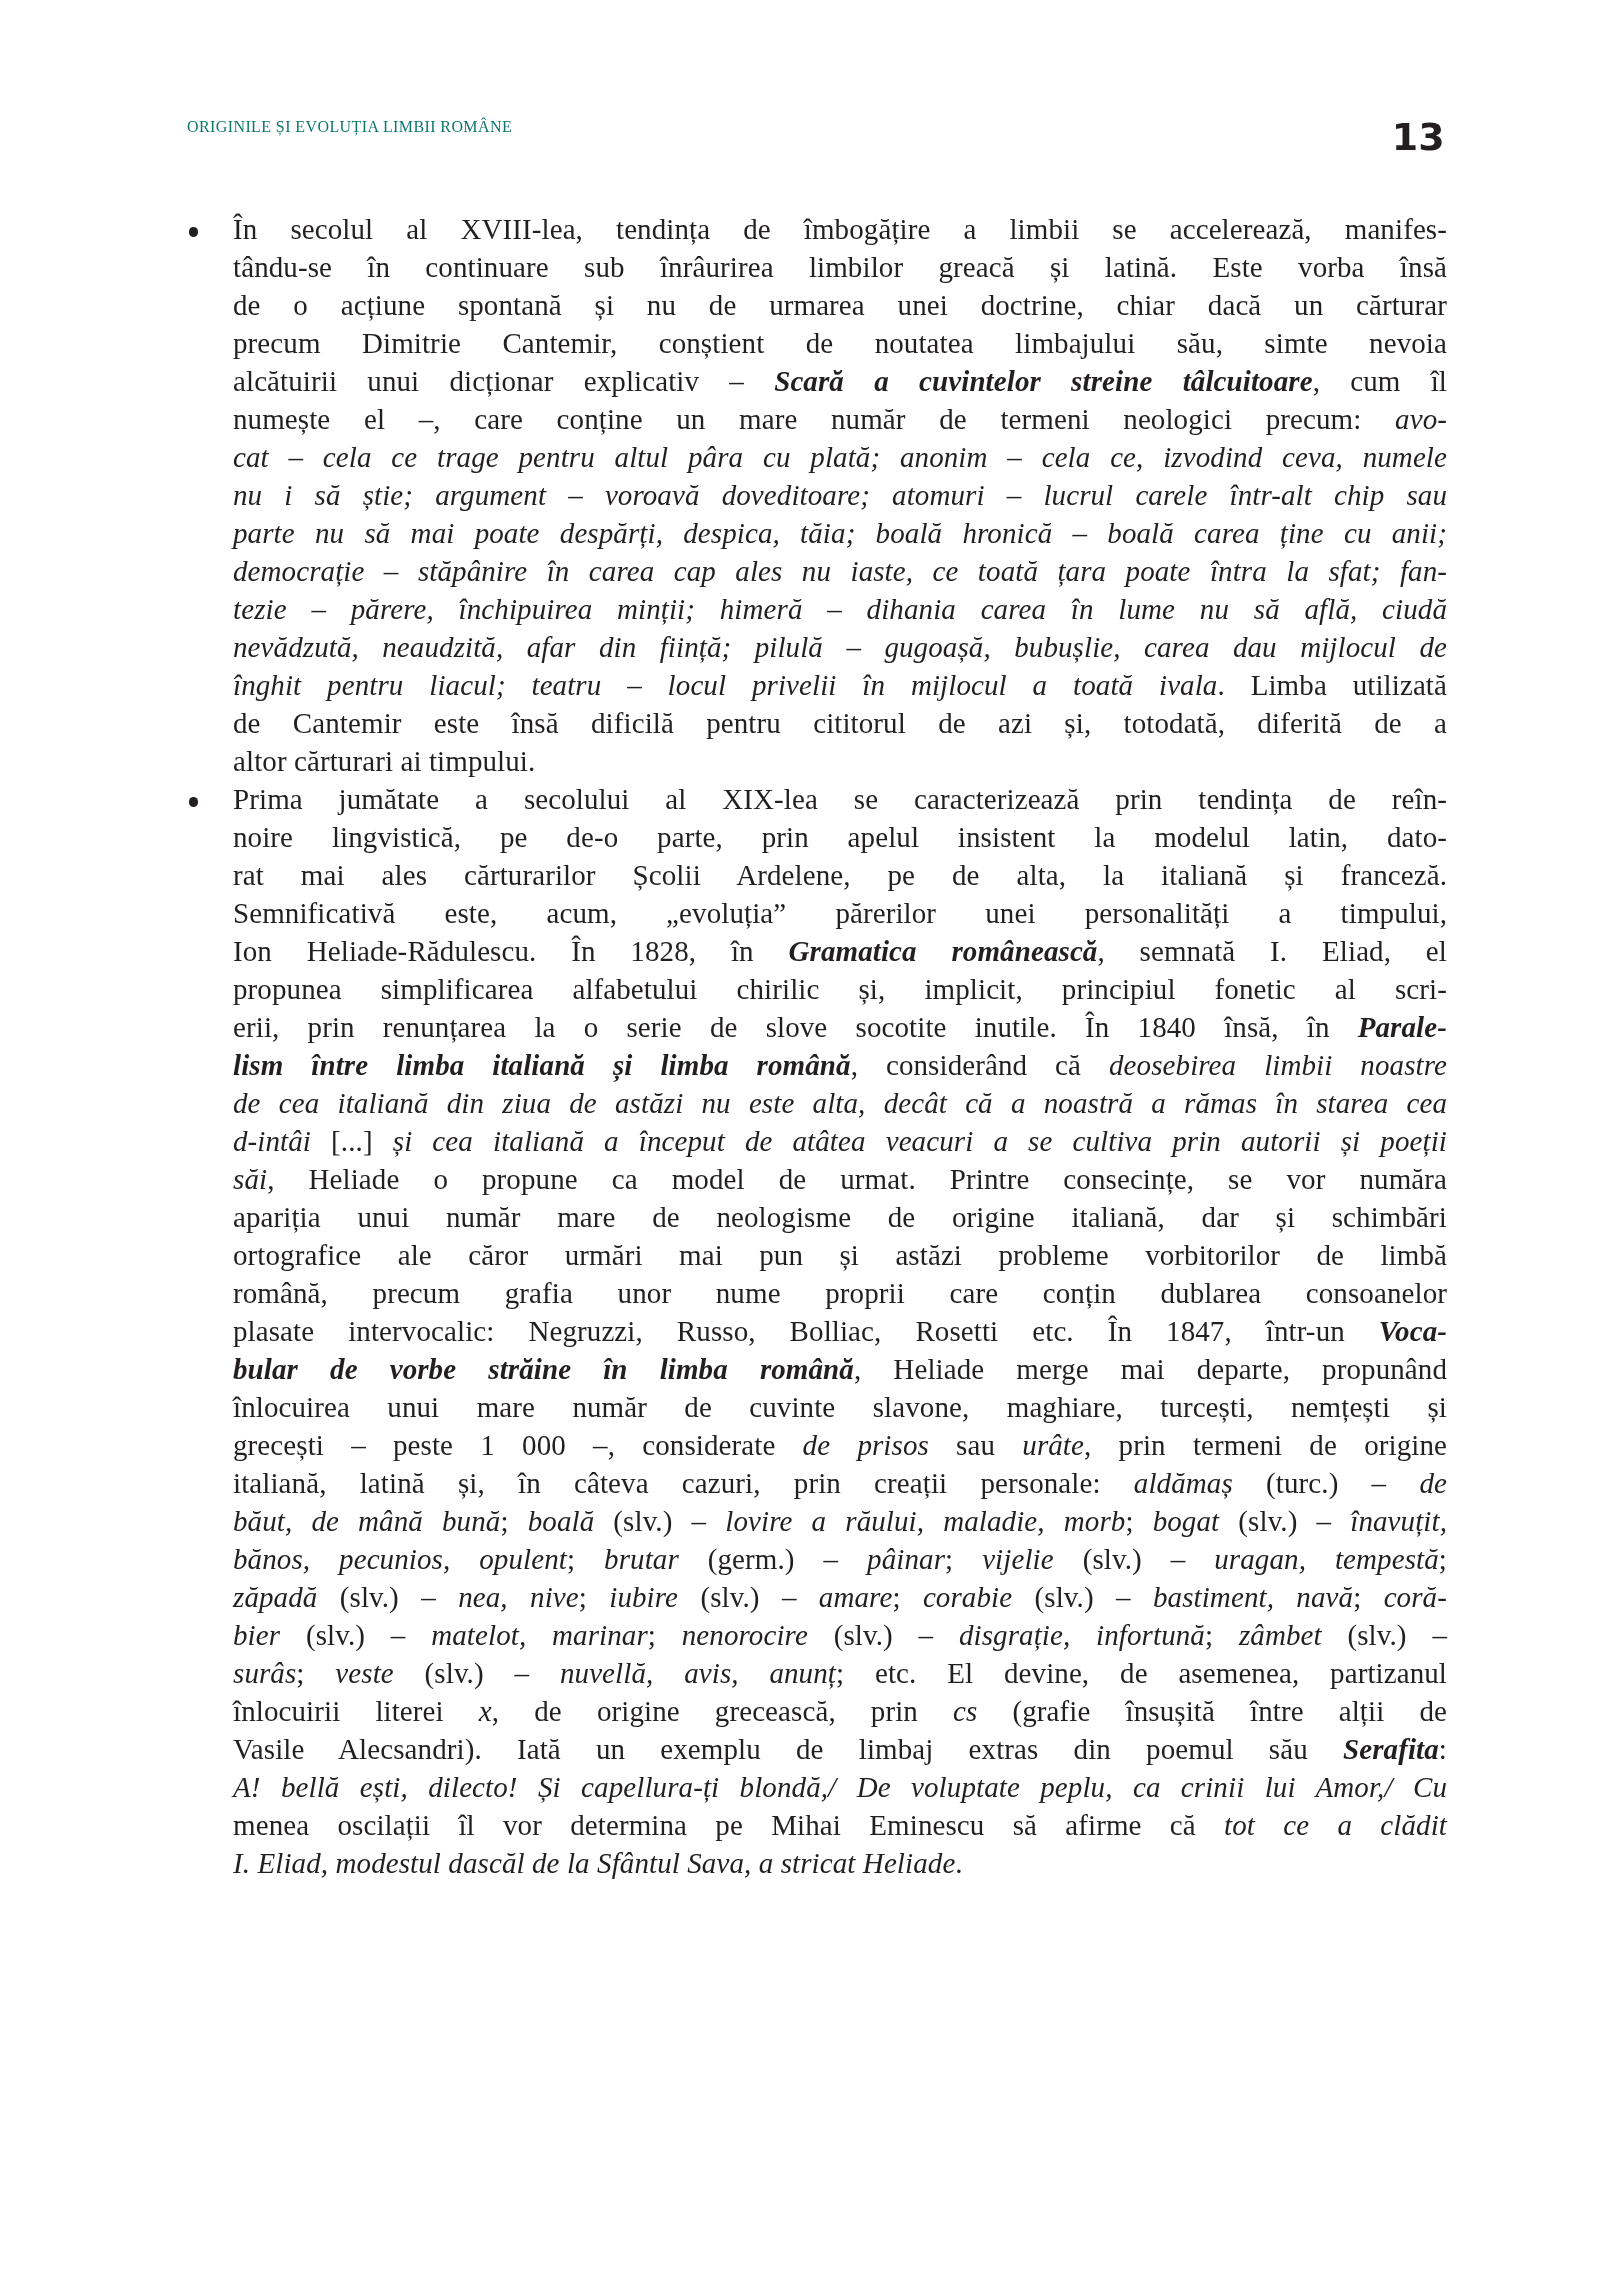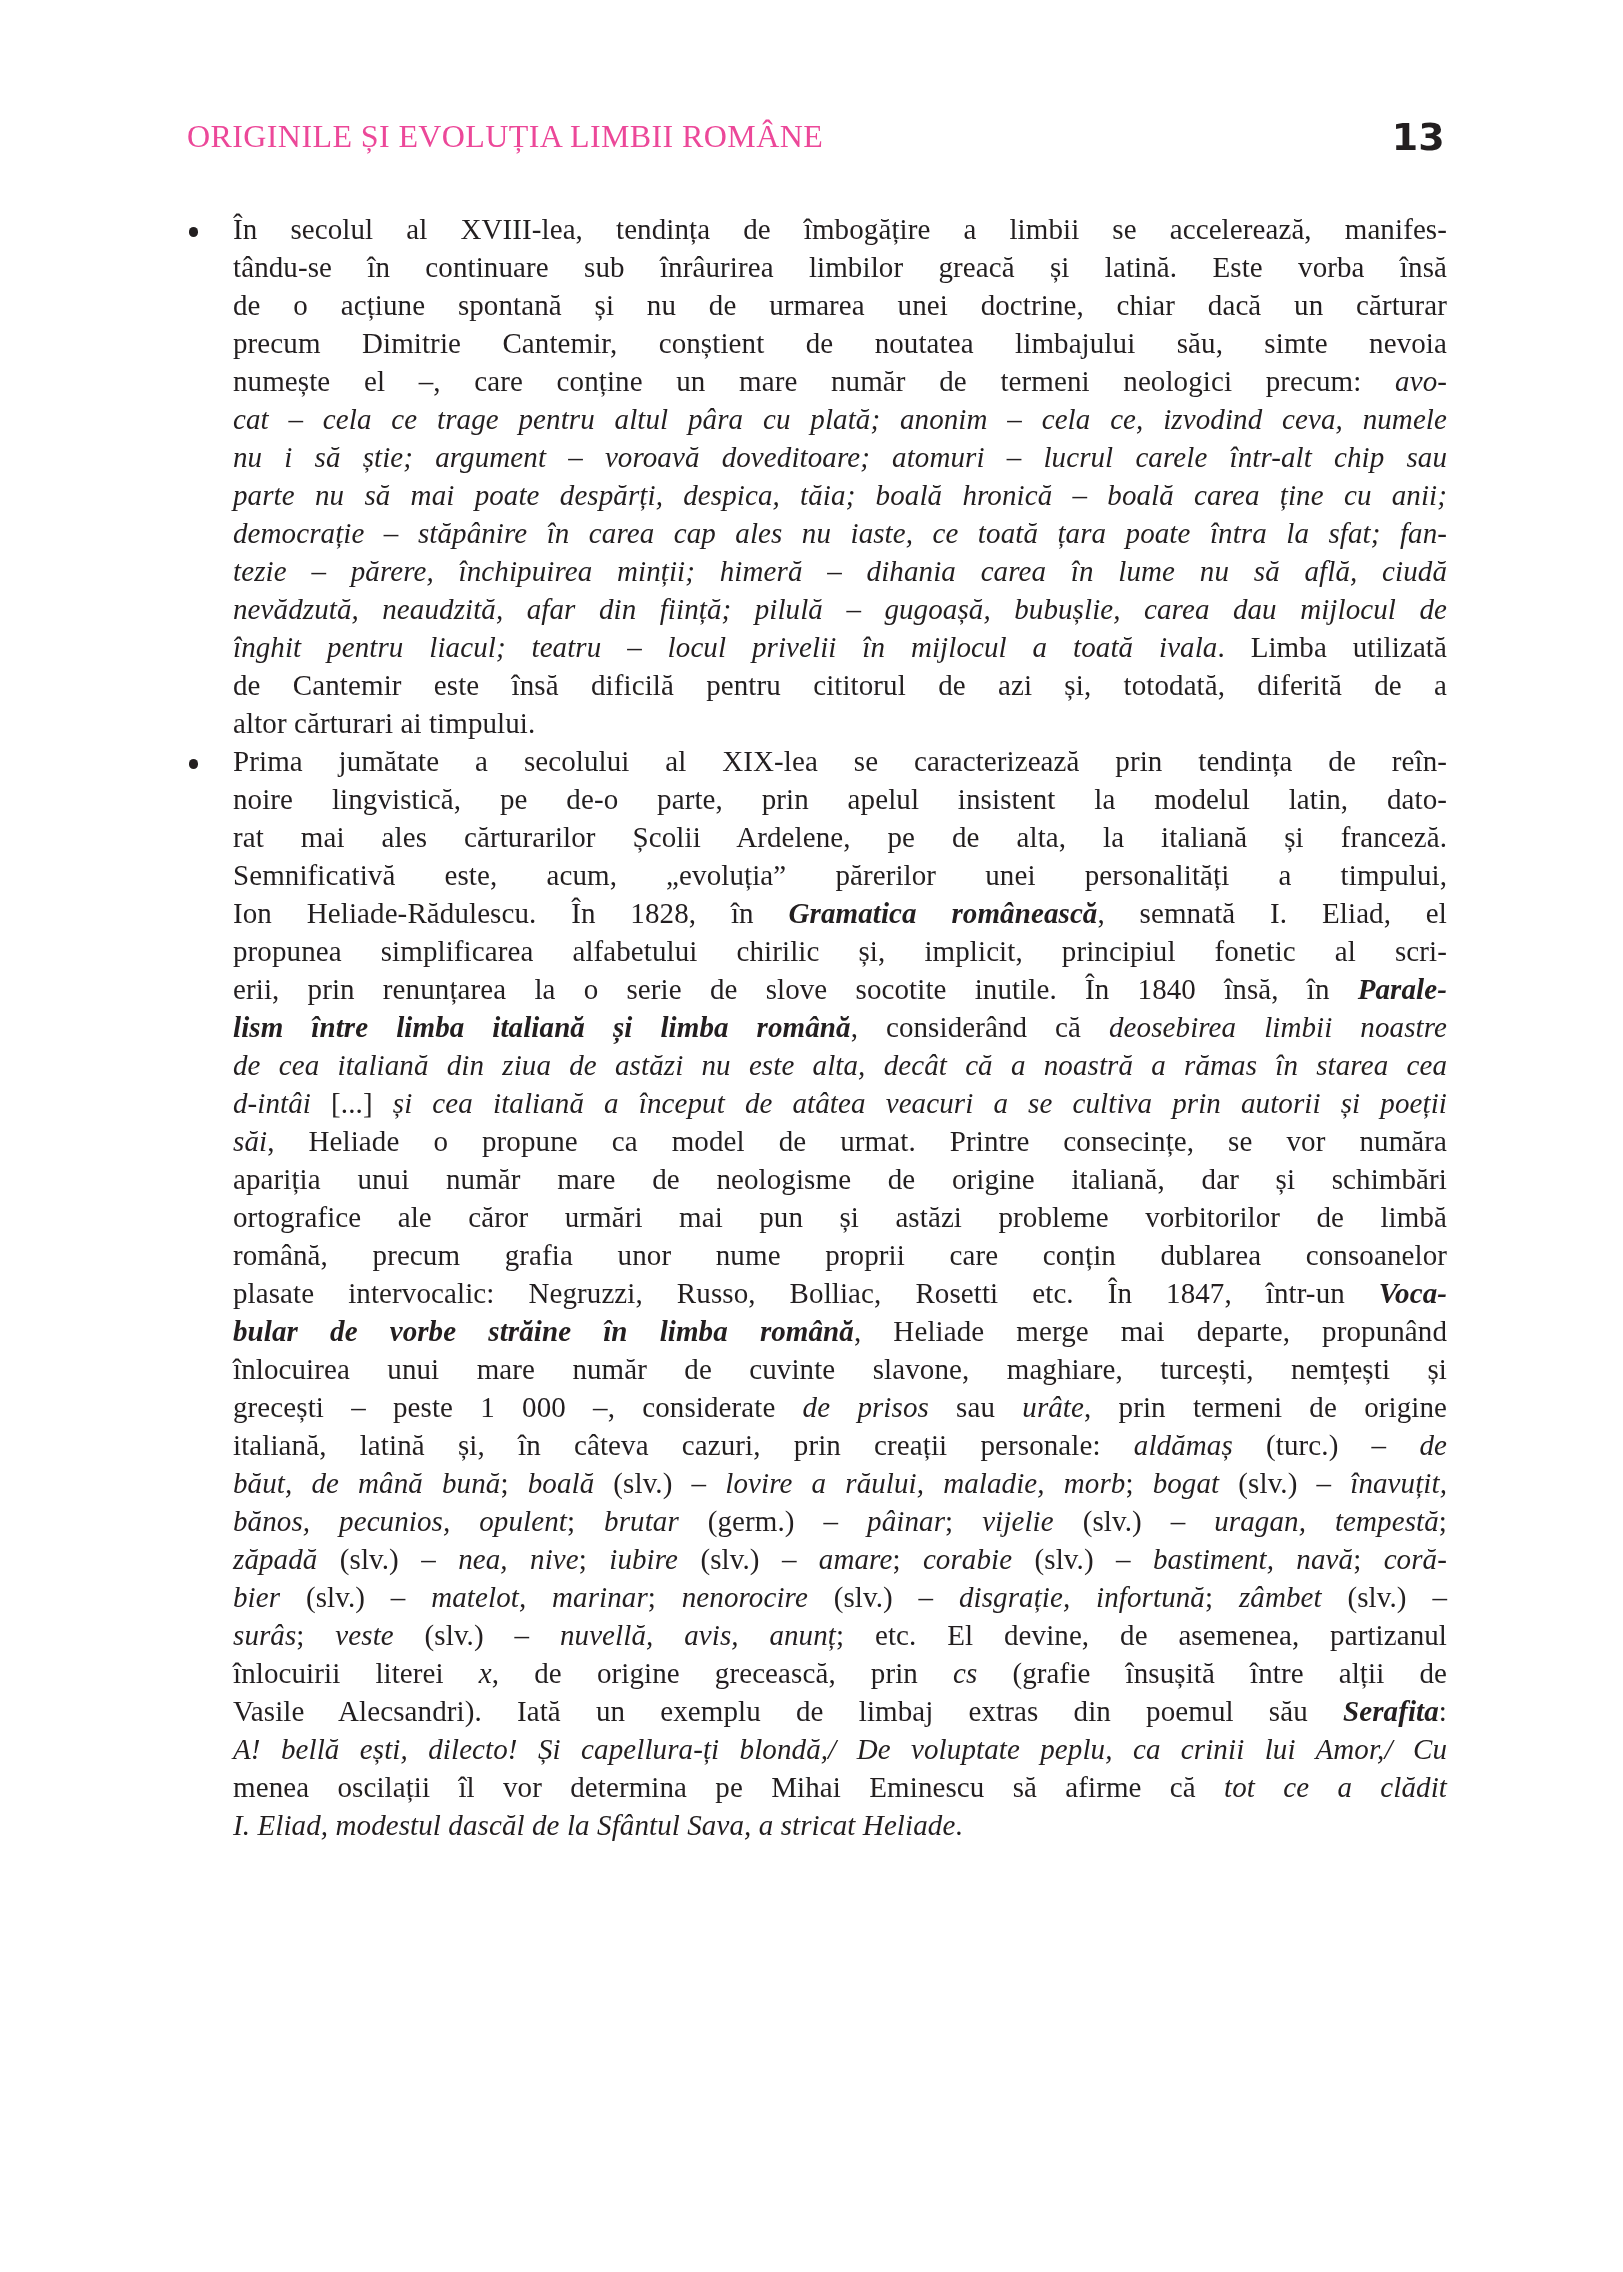--- a/index.html
+++ b/index.html
@@ -20,23 +20,23 @@
     left: 187px;
     top: 115px;
     width: 1256px;
     height: 39px;
   }
   .running-title {
     position: absolute;
     left: 0;
     top: 3.1px;
     font-family: "Liberation Serif", "DejaVu Serif", serif;
-    font-size: 32px;
+    font-size: 16px;
     letter-spacing: 0.4px;
-    color: #ec4899;
+    color: #0f766e;
     white-space: nowrap;
   }
   .page-number {
     position: absolute;
     right: -1.6px;
     top: 0px;
     font-family: "DejaVu Sans", "Liberation Sans", sans-serif;
     font-size: 38px;
     font-weight: bold;
     color: #231f20;
@@ -100,20 +100,21 @@
 </header>
 
 <main class="content">
   <div class="bullet-item">
     <span class="bullet-dot"></span>
     <div class="lines">
         <span class="line"><span class="seg-r">În secolul al XVIII-lea, tendința de îmbogățire a limbii se accelerează, manifes-</span></span>
         <span class="line"><span class="seg-r">tându-se în continuare sub înrâurirea limbilor greacă și latină. Este vorba însă</span></span>
         <span class="line"><span class="seg-r">de o acțiune spontană și nu de urmarea unei doctrine, chiar dacă un cărturar</span></span>
         <span class="line"><span class="seg-r">precum Dimitrie Cantemir, conștient de noutatea limbajului său, simte nevoia</span></span>
+        <span class="line"><span class="seg-r">alcătuirii unui dicționar explicativ – </span><span class="seg-bi">Scară a cuvintelor streine tâlcuitoare</span><span class="seg-r">, cum îl</span></span>
         <span class="line"><span class="seg-r">numește el –, care conține un mare număr de termeni neologici precum: </span><span class="seg-i">avo-</span></span>
         <span class="line"><span class="seg-i">cat – cela ce trage pentru altul pâra cu plată; anonim – cela ce, izvodind ceva, numele</span></span>
         <span class="line"><span class="seg-i">nu i să știe; argument – voroavă doveditoare; atomuri – lucrul carele într-alt chip sau</span></span>
         <span class="line"><span class="seg-i">parte nu să mai poate despărți, despica, tăia; boală hronică – boală carea ține cu anii;</span></span>
         <span class="line"><span class="seg-i">democrație – stăpânire în carea cap ales nu iaste, ce toată țara poate întra la sfat; fan-</span></span>
         <span class="line"><span class="seg-i">tezie – părere, închipuirea minții; himeră – dihania carea în lume nu să află, ciudă</span></span>
         <span class="line"><span class="seg-i">nevădzută, neaudzită, afar din ființă; pilulă – gugoașă, bubușlie, carea dau mijlocul de</span></span>
         <span class="line"><span class="seg-i">înghit pentru liacul; teatru – locul privelii în mijlocul a toată ivala</span><span class="seg-r">. Limba utilizată</span></span>
         <span class="line"><span class="seg-r">de Cantemir este însă dificilă pentru cititorul de azi și, totodată, diferită de a</span></span>
         <span class="line last"><span class="seg-r">altor cărturari ai timpului.</span></span>

